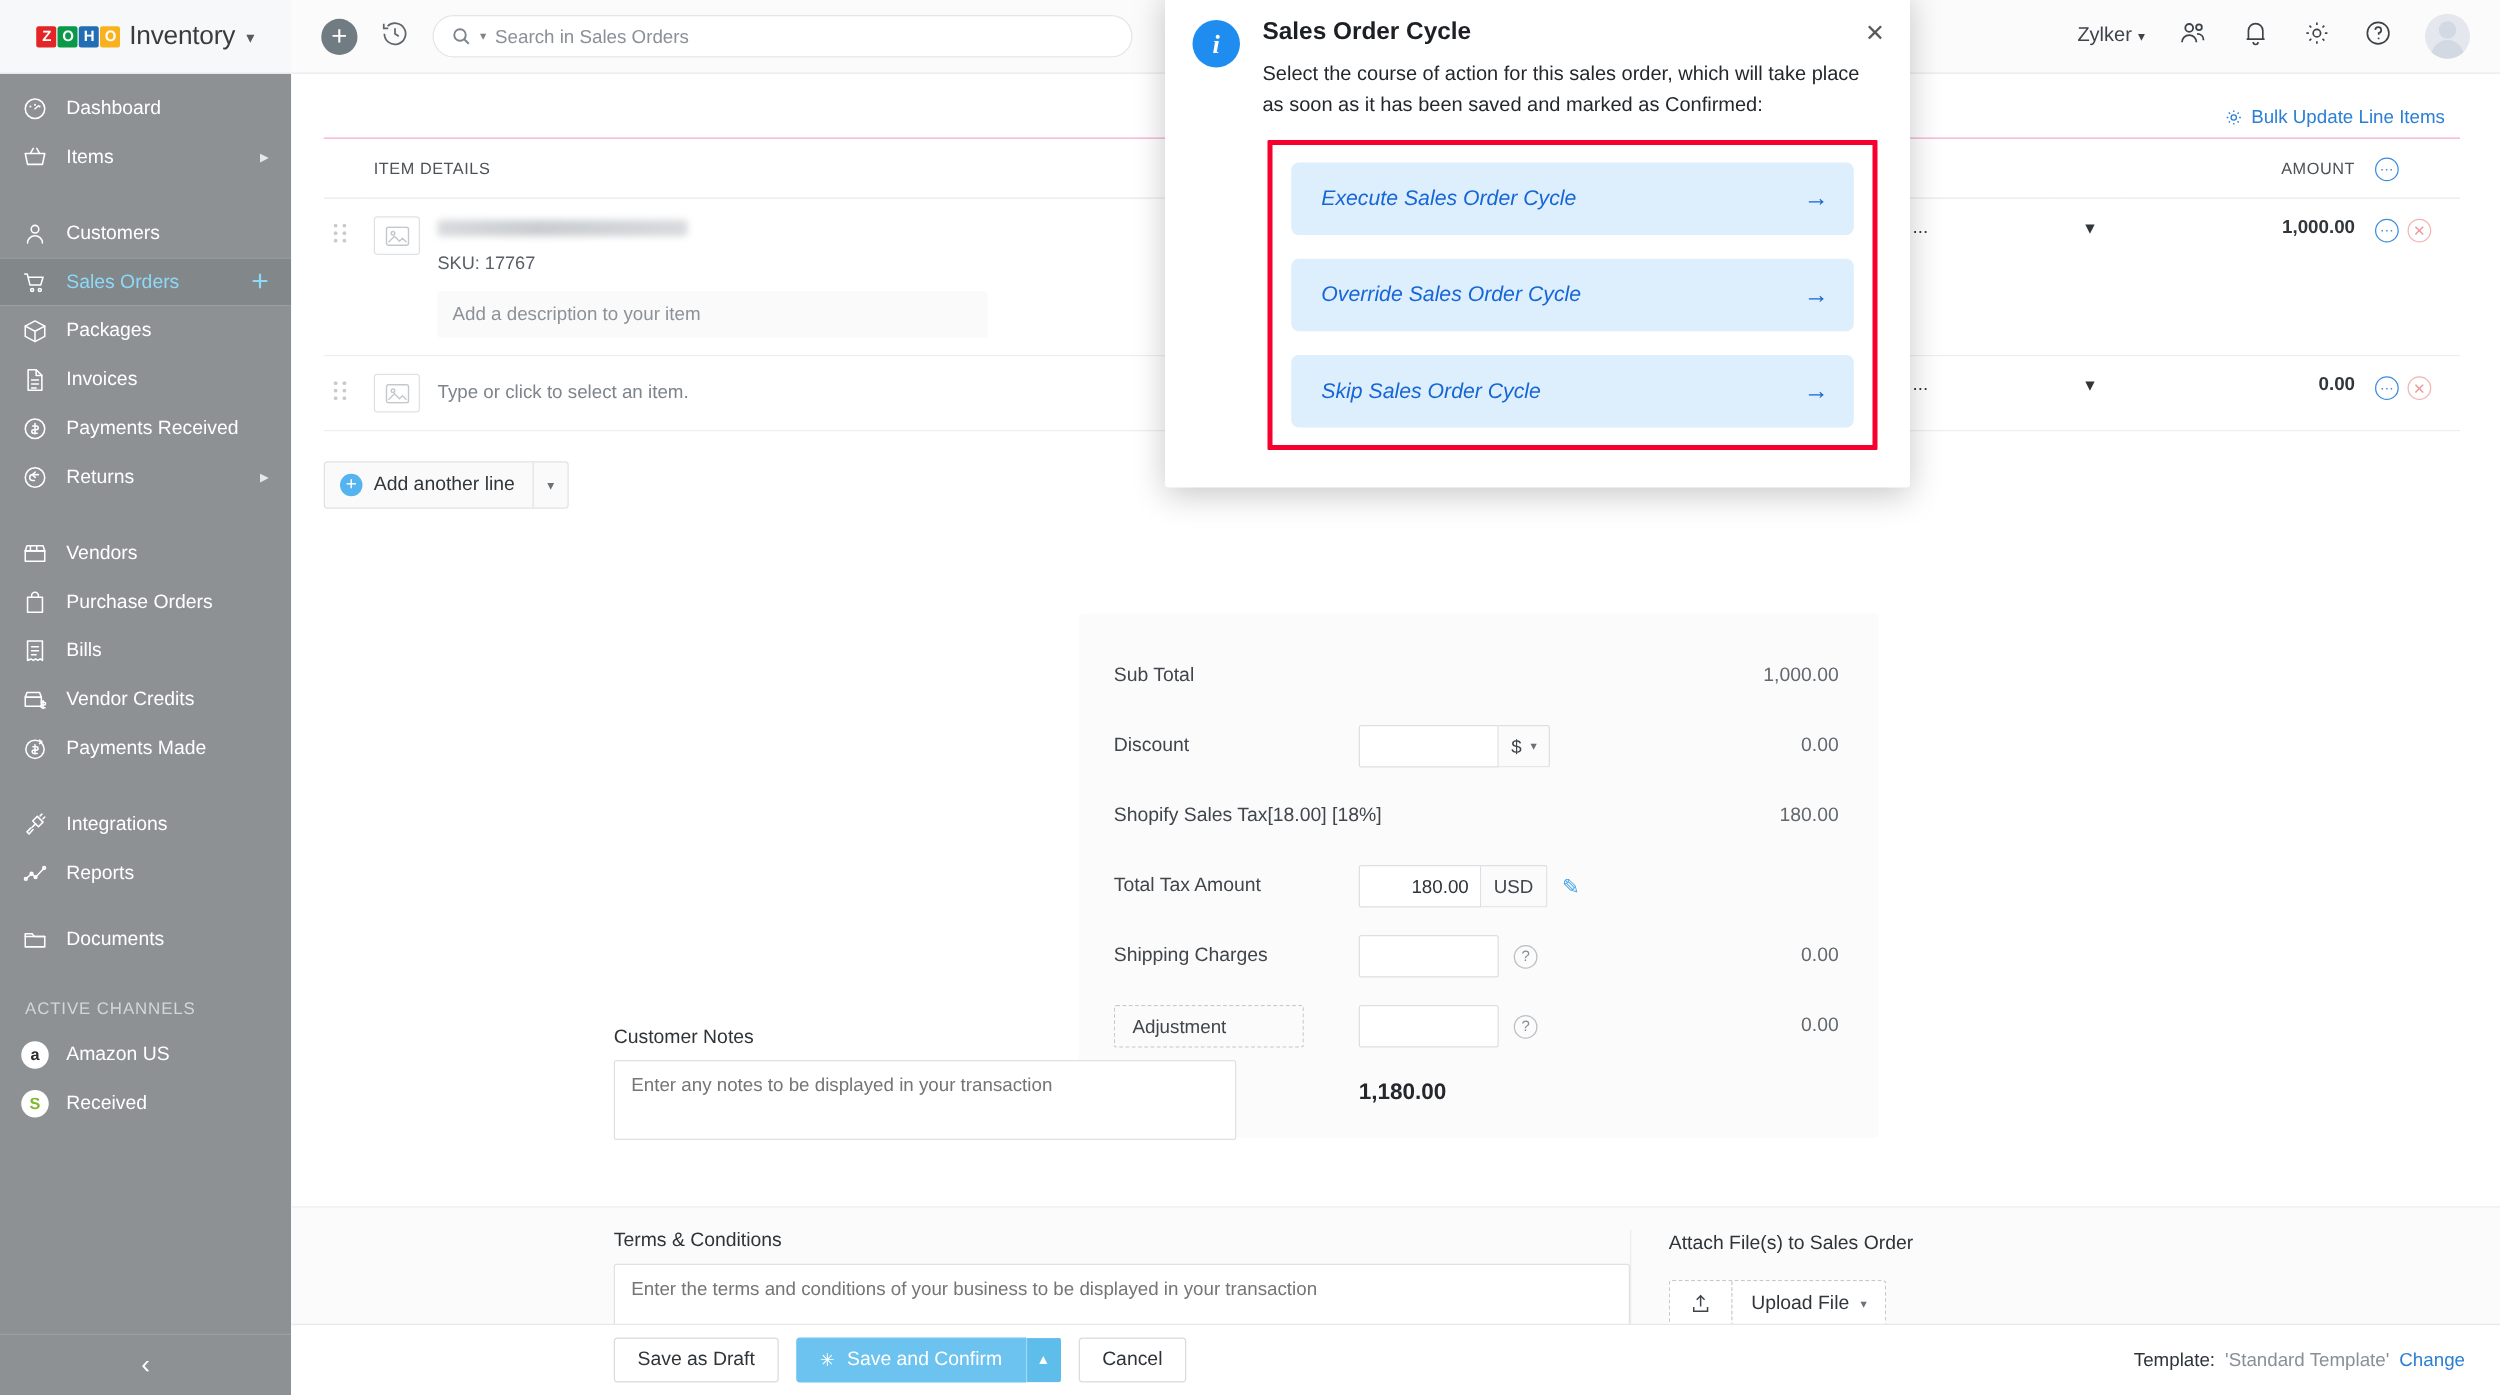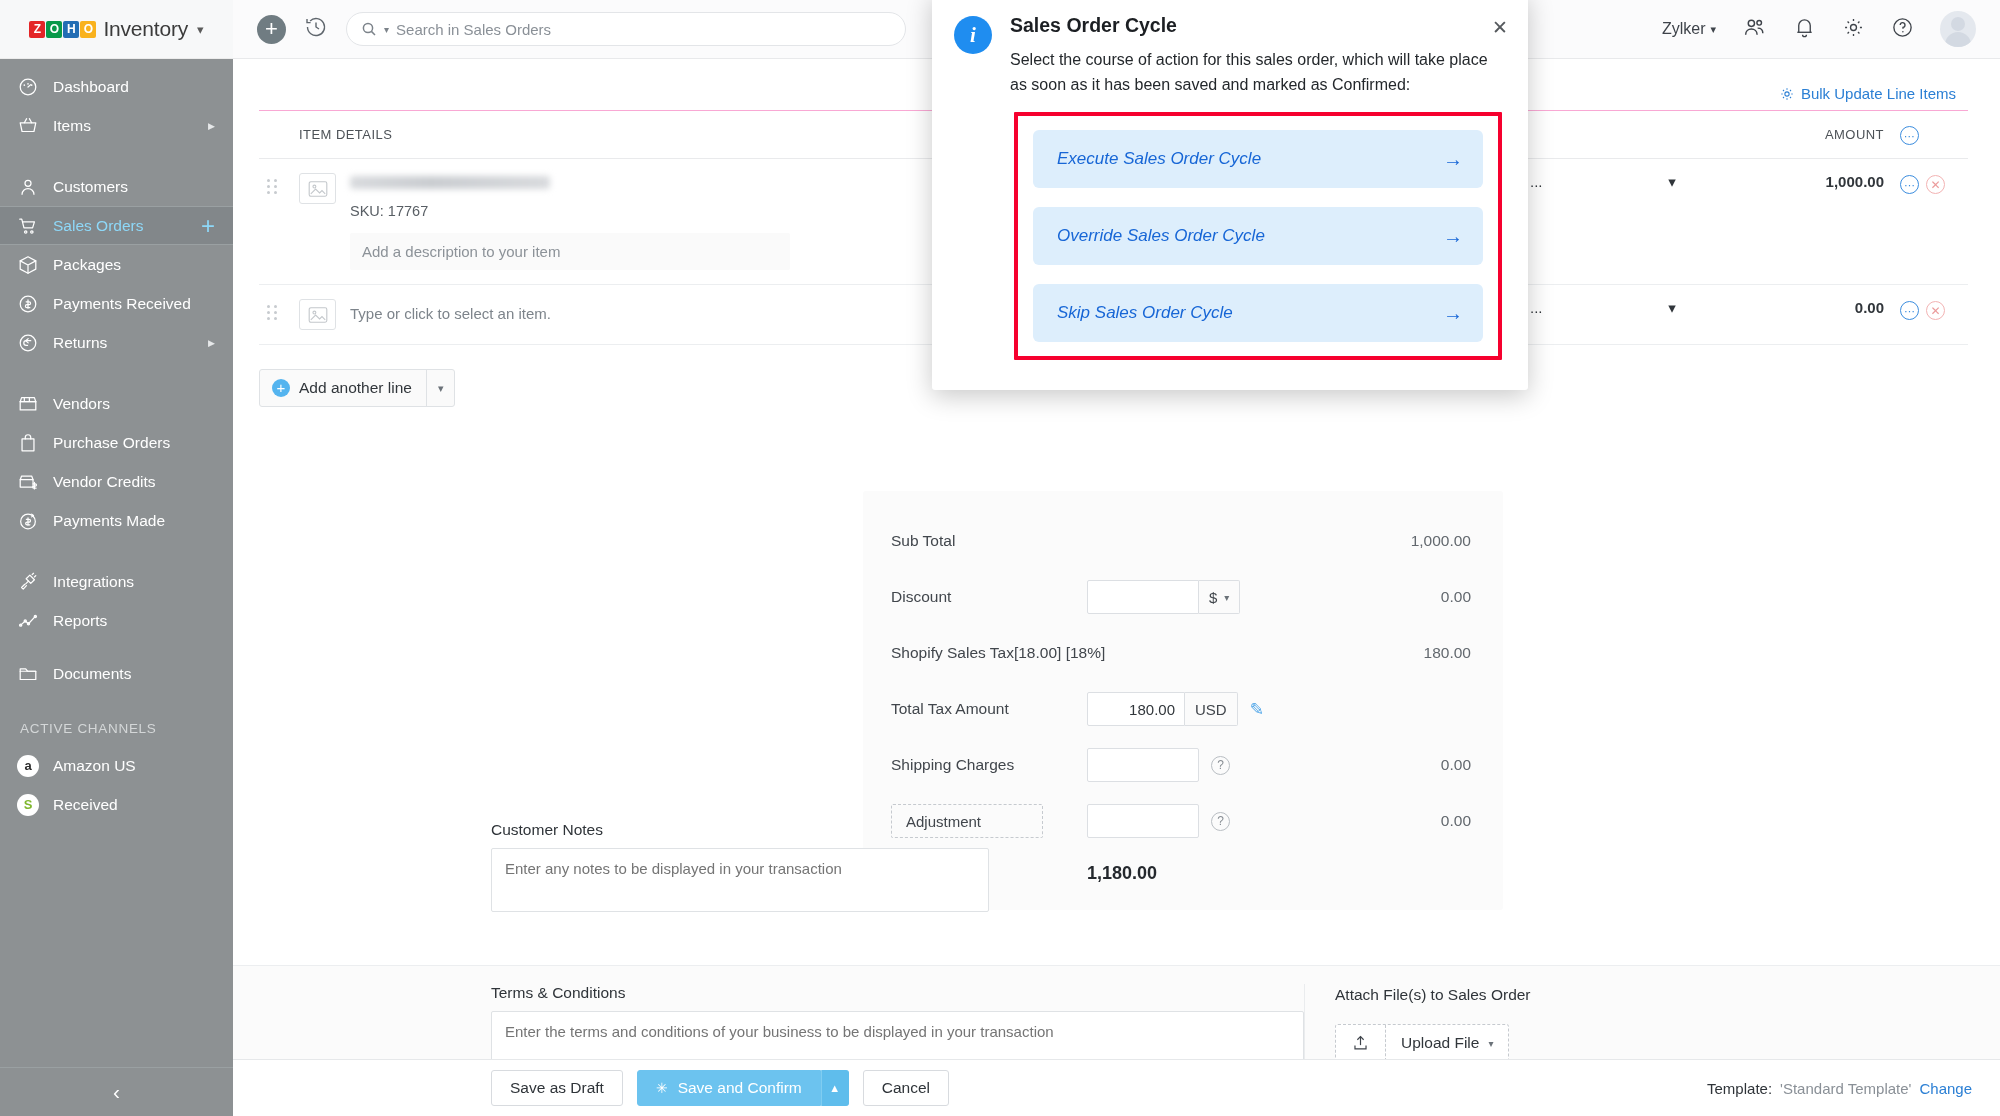--- a/index.html
+++ b/index.html
@@ -314,20 +314,30 @@
             <svg width="22" height="22" viewBox="0 0 24 24">
               <path d="M12 3 20.5 7.5v9L12 21 3.5 16.5v-9z" fill="none" stroke="#ffffff" stroke-width="1.35" stroke-linecap="round" stroke-linejoin="round"></path>
               <path d="M3.5 7.5 12 12l8.5-4.5M12 12v9" fill="none" stroke="#ffffff" stroke-width="1.35" stroke-linecap="round" stroke-linejoin="round"></path>
             </svg>
           </span>
           <span class="lbl">Packages</span>
         </div>
         <div class="nav-item">
           <span class="ico">
             <svg width="22" height="22" viewBox="0 0 24 24">
+              <path d="M6 3h7l5 5v13H6z" fill="none" stroke="#ffffff" stroke-width="1.35" stroke-linecap="round" stroke-linejoin="round"></path>
+              <path d="M13 3v5h5" fill="none" stroke="#ffffff" stroke-width="1.35" stroke-linecap="round" stroke-linejoin="round"></path>
+              <path d="M9 12h6M9 15.5h6M9 19h4" fill="none" stroke="#ffffff" stroke-width="1.35" stroke-linecap="round" stroke-linejoin="round"></path>
+            </svg>
+          </span>
+          <span class="lbl">Invoices</span>
+        </div>
+        <div class="nav-item">
+          <span class="ico">
+            <svg width="22" height="22" viewBox="0 0 24 24">
               <circle cx="12" cy="12" r="8.5" fill="none" stroke="#ffffff" stroke-width="1.35" stroke-linecap="round" stroke-linejoin="round"></circle>
               <path d="M12 7.5v9M10 9.6h3.2a1.6 1.6 0 0 1 0 3.2h-2.4a1.6 1.6 0 0 0 0 3.2H14" fill="none" stroke="#ffffff" stroke-width="1.35" stroke-linecap="round" stroke-linejoin="round"></path>
             </svg>
           </span>
           <span class="lbl">Payments Received</span>
         </div>
         <div class="nav-item">
           <span class="ico">
             <svg width="22" height="22" viewBox="0 0 24 24">
               <circle cx="12" cy="12" r="8.5" fill="none" stroke="#ffffff" stroke-width="1.35" stroke-linecap="round" stroke-linejoin="round"></circle>
@@ -350,20 +360,29 @@
           <span class="lbl">Vendors</span>
         </div>
         <div class="nav-item">
           <span class="ico">
             <svg width="22" height="22" viewBox="0 0 24 24">
               <path d="M5.5 7.5h13v13h-13z" fill="none" stroke="#ffffff" stroke-width="1.35" stroke-linecap="round" stroke-linejoin="round"></path>
               <path d="M9 7.5V6a3 3 0 0 1 6 0v1.5" fill="none" stroke="#ffffff" stroke-width="1.35" stroke-linecap="round" stroke-linejoin="round"></path>
             </svg>
           </span>
           <span class="lbl">Purchase Orders</span>
+        </div>
+        <div class="nav-item">
+          <span class="ico">
+            <svg width="22" height="22" viewBox="0 0 24 24">
+              <path d="M5.5 3h13v17l-2-1.3-2 1.3-2-1.3-2 1.3-2-1.3L5.5 20z" fill="none" stroke="#ffffff" stroke-width="1.35" stroke-linecap="round" stroke-linejoin="round"></path>
+              <path d="M9 8h6M9 11.5h6M9 15h4" fill="none" stroke="#ffffff" stroke-width="1.35" stroke-linecap="round" stroke-linejoin="round"></path>
+            </svg>
+          </span>
+          <span class="lbl">Bills</span>
         </div>
         <div class="nav-item">
           <span class="ico">
             <svg width="22" height="22" viewBox="0 0 24 24">
               <path d="M3.5 9.5h14v8h-14z" fill="none" stroke="#ffffff" stroke-width="1.35" stroke-linecap="round" stroke-linejoin="round"></path>
               <path d="M3.5 9.5 5 5.5h11l1.5 4" fill="none" stroke="#ffffff" stroke-width="1.35" stroke-linecap="round" stroke-linejoin="round"></path>
               <path d="M19 12.5v7M17.5 14h2.5a1.2 1.2 0 0 1 0 2.4h-1.6a1.2 1.2 0 0 0 0 2.4h2.4" fill="none" stroke="#ffffff" stroke-width="1.35" stroke-linecap="round" stroke-linejoin="round"></path>
             </svg>
           </span>
           <span class="lbl">Vendor Credits</span>

